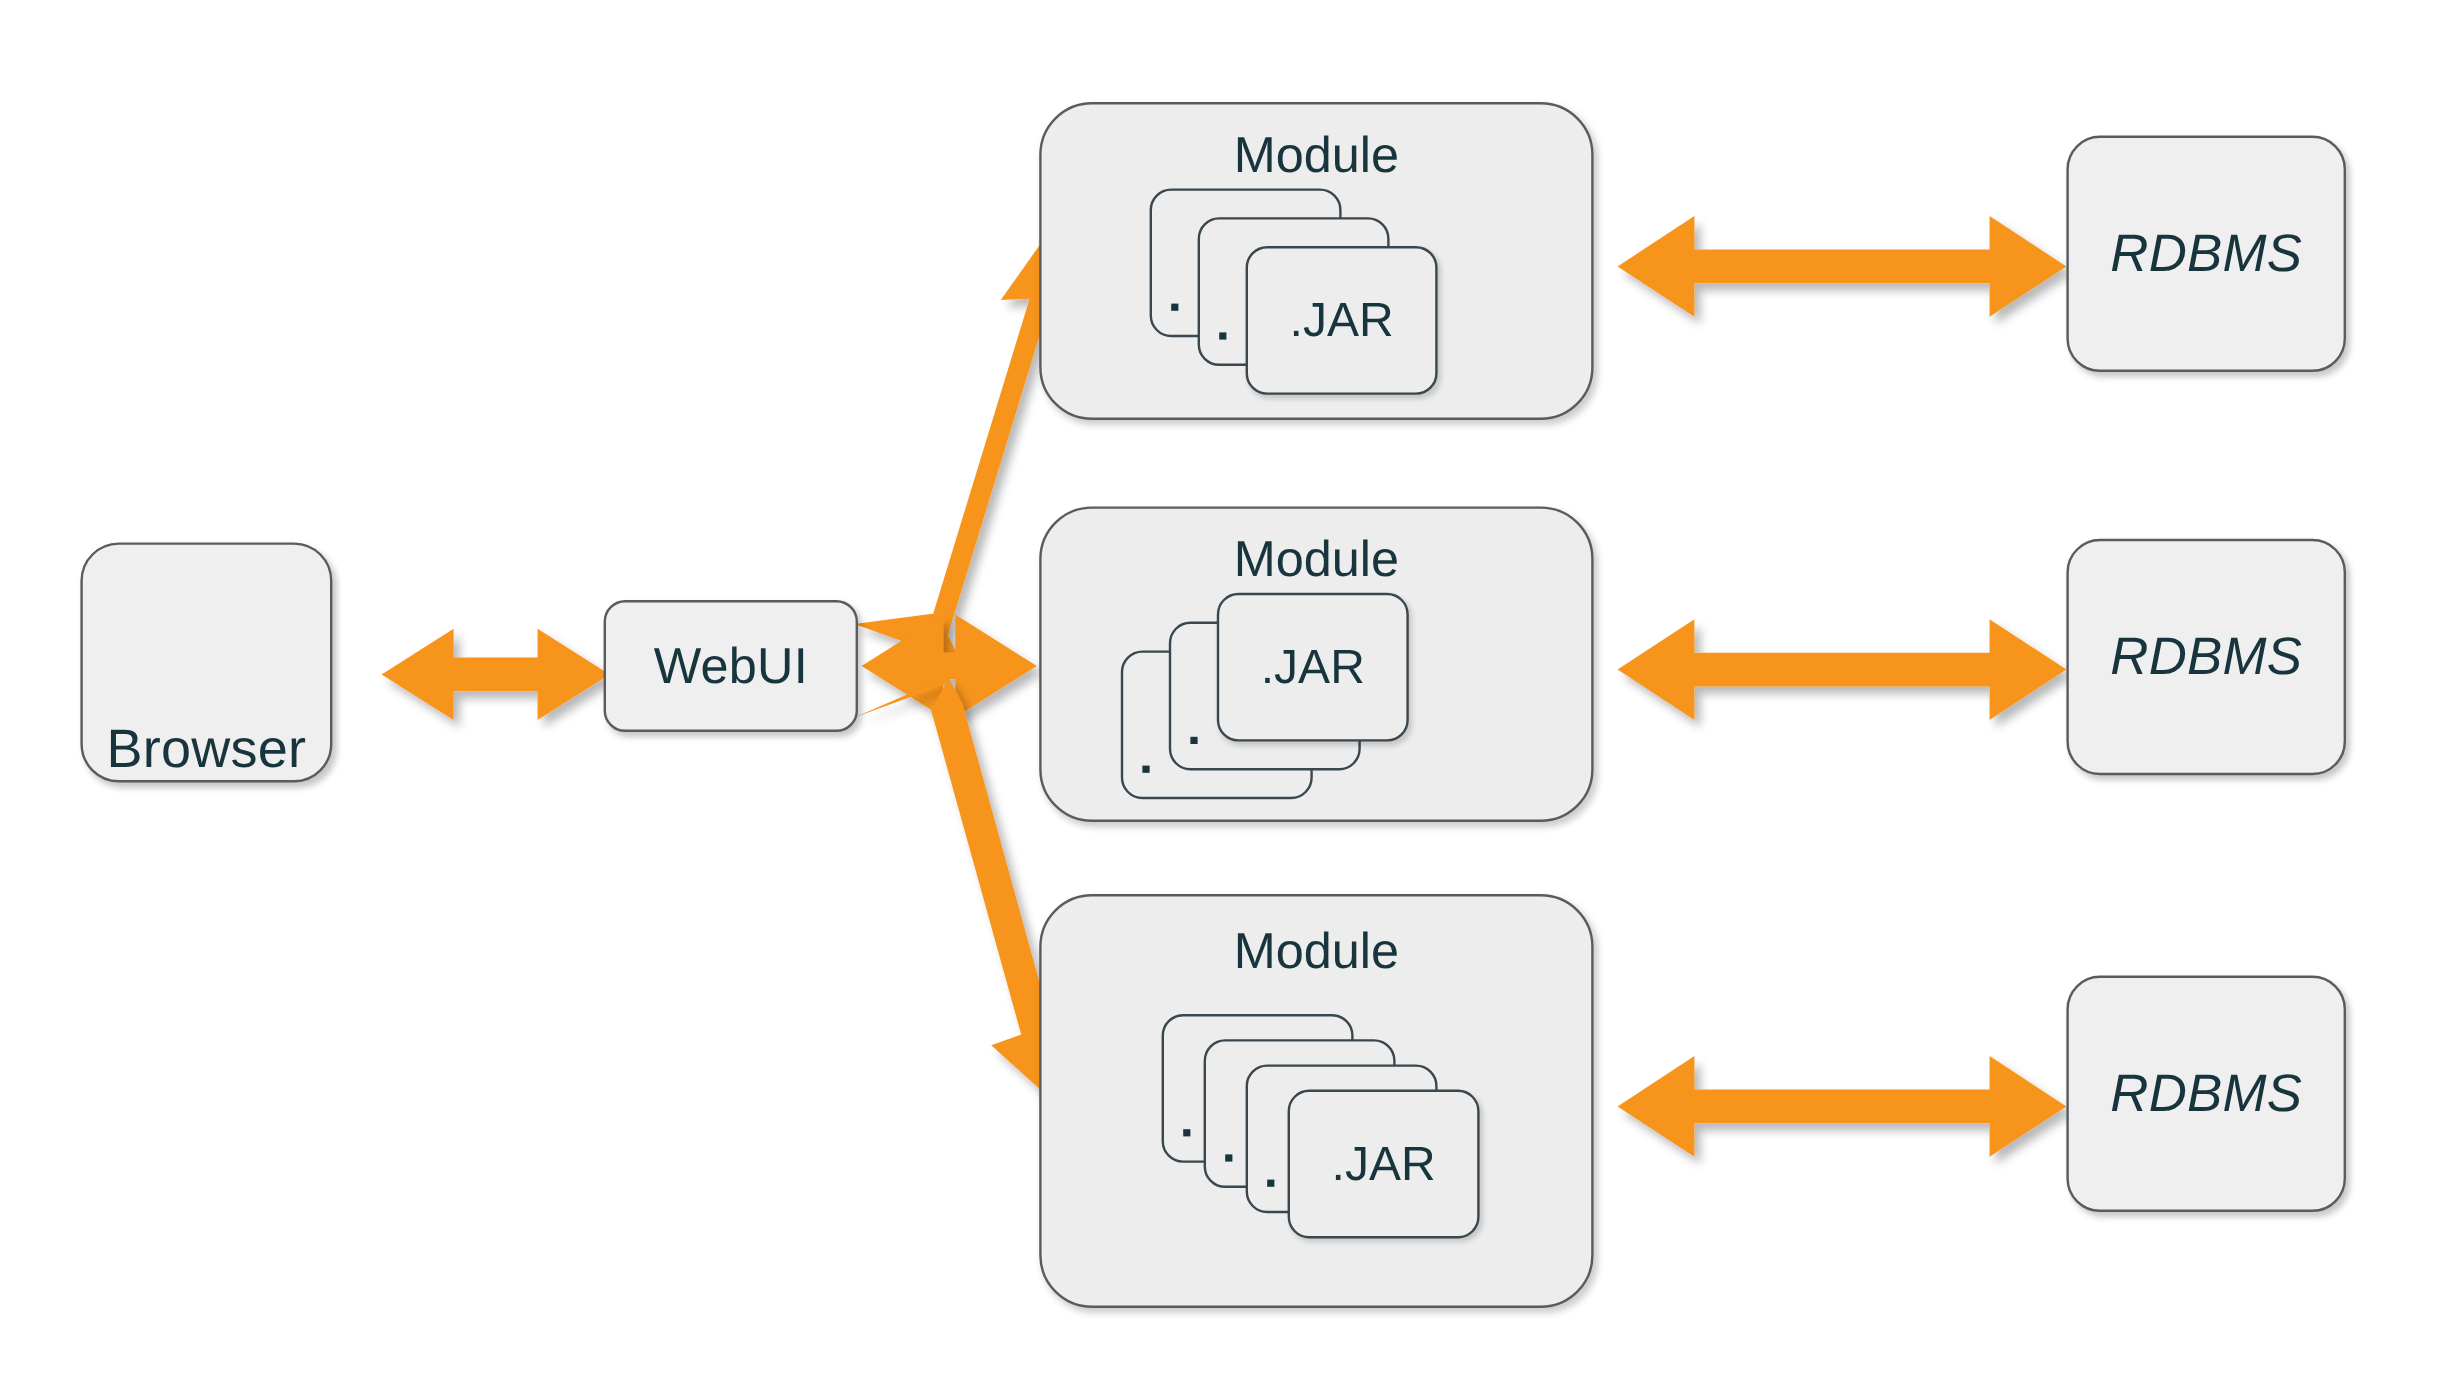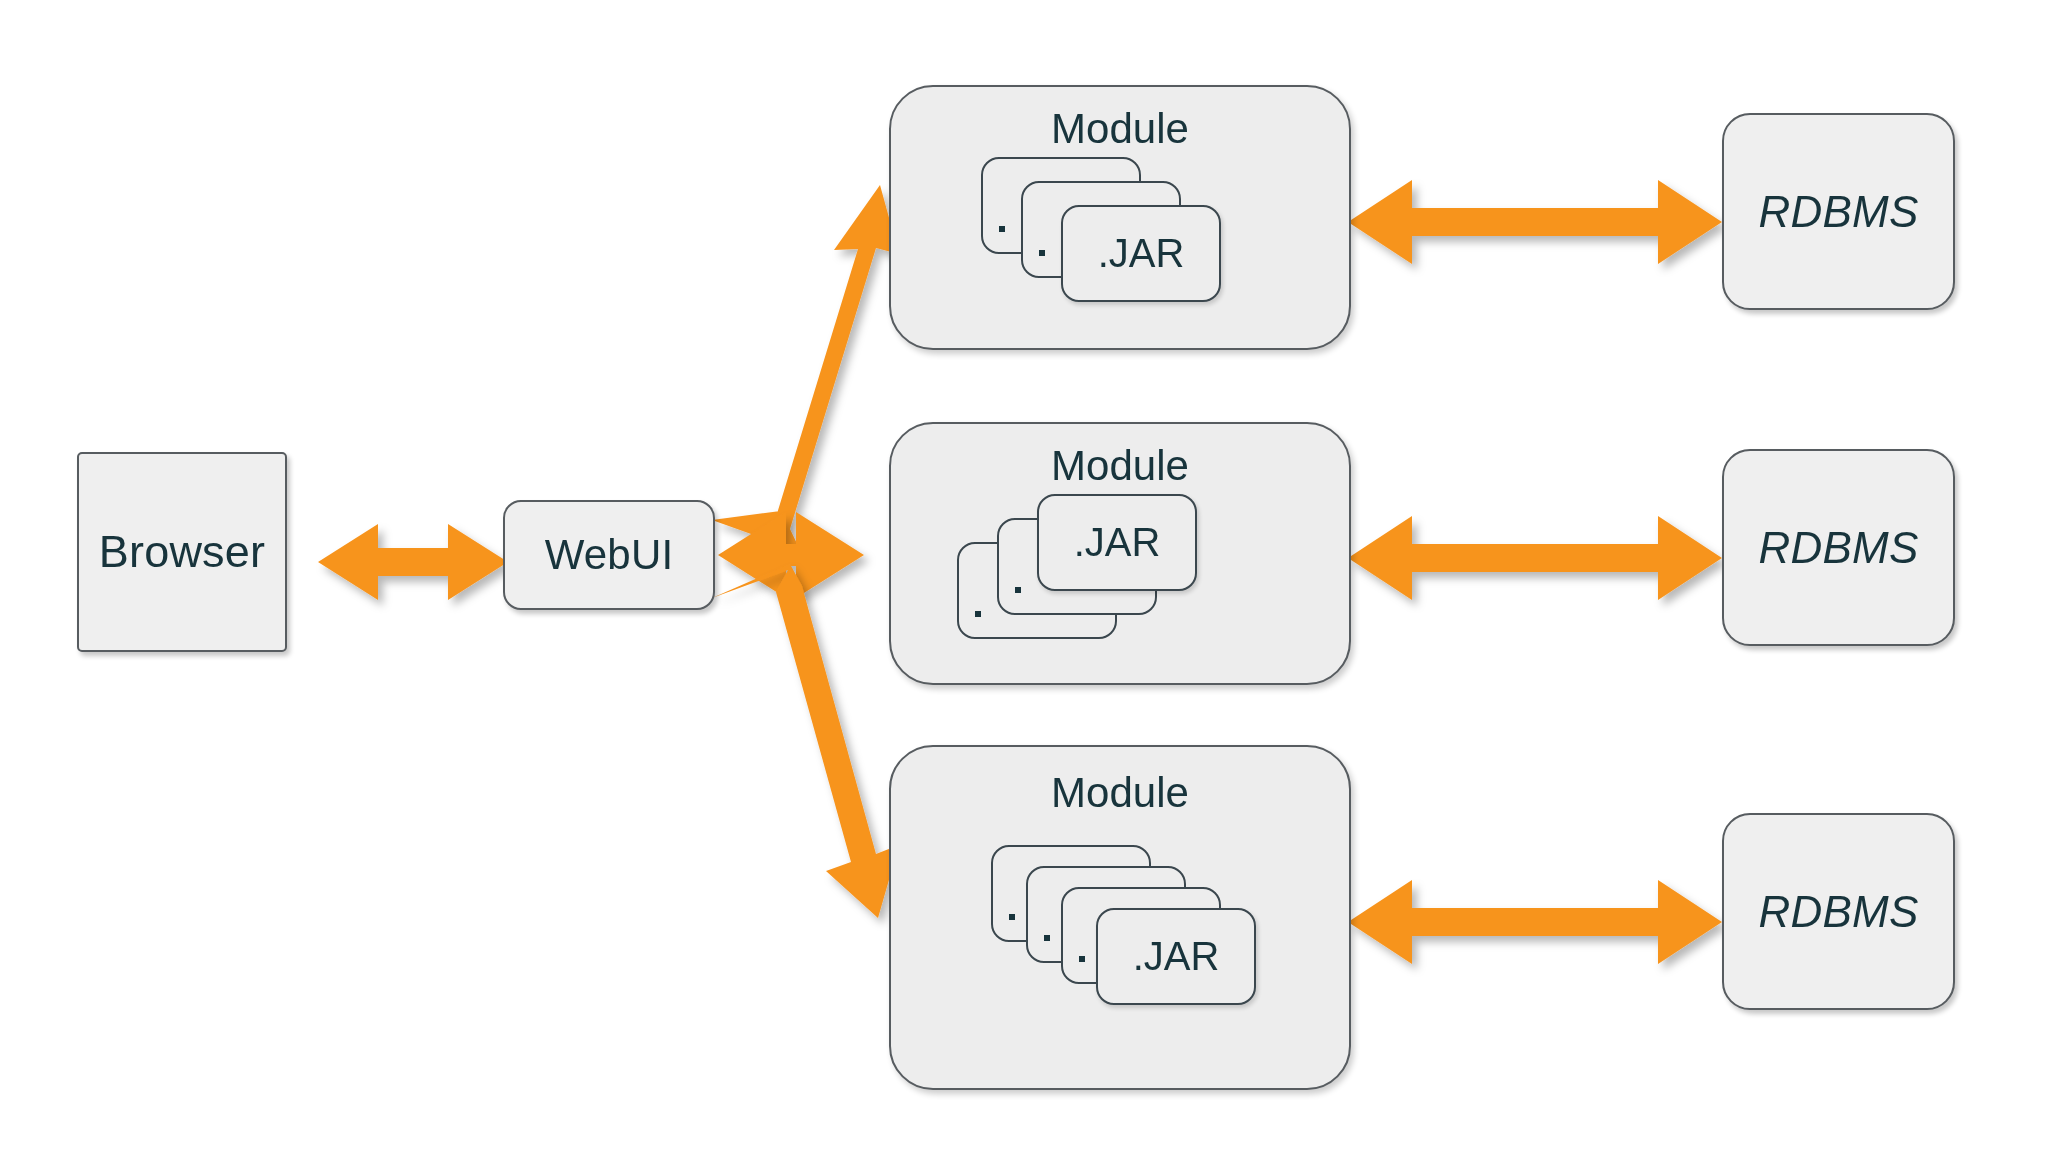--- a/index.html
+++ b/index.html
@@ -28,61 +28,61 @@
     color: #18343C;
     box-shadow: 3px 4px 5px rgba(0,0,0,0.22);
   }
   .node-label {
     color: #18343C;
     white-space: nowrap;
     letter-spacing: 0.2px;
   }
 
   #browser-node {
-    left: 77px;  top: 452px;
+    left: 67px;  top: 452px;
     width: 210px; height: 200px;
-    border-radius: 5px;
+    border-radius: 32px;
+    align-items: flex-end;
   }
   #browser-node .node-label { font-size: 45px; }
 
   #webui-node {
     left: 503px; top: 500px;
     width: 212px; height: 110px;
     border-radius: 18px;
   }
   #webui-node .node-label { font-size: 42px; }
 
   
   .module {
     position: absolute;
     box-sizing: border-box;
     background: #EDEDED;
     border: 2px solid #575C60;
     border-radius: 44px;
     box-shadow: 3px 4px 6px rgba(0,0,0,0.20);
-    margin-left: 23px;
   }
   .module-title {
     position: absolute;
     left: 0; right: 0;
     text-align: center;
     color: #18343C;
     font-size: 42px;
     white-space: nowrap;
   }
   
   .jar-stack { position: absolute; }
   .jar-card {
     position: absolute;
     box-sizing: border-box;
     background: #EDEDED;
     border: 2px solid #3B474E;
     border-radius: 18px;
     width: 160px;
-    height: 97px;
+    height: 124px;
   }
   .jar-card.front {
     display: flex;
     align-items: center;
     justify-content: center;
     box-shadow: 2px 3px 4px rgba(0,0,0,0.16);
   }
   .jar-label {
     color: #18343C;
     font-size: 40px;

